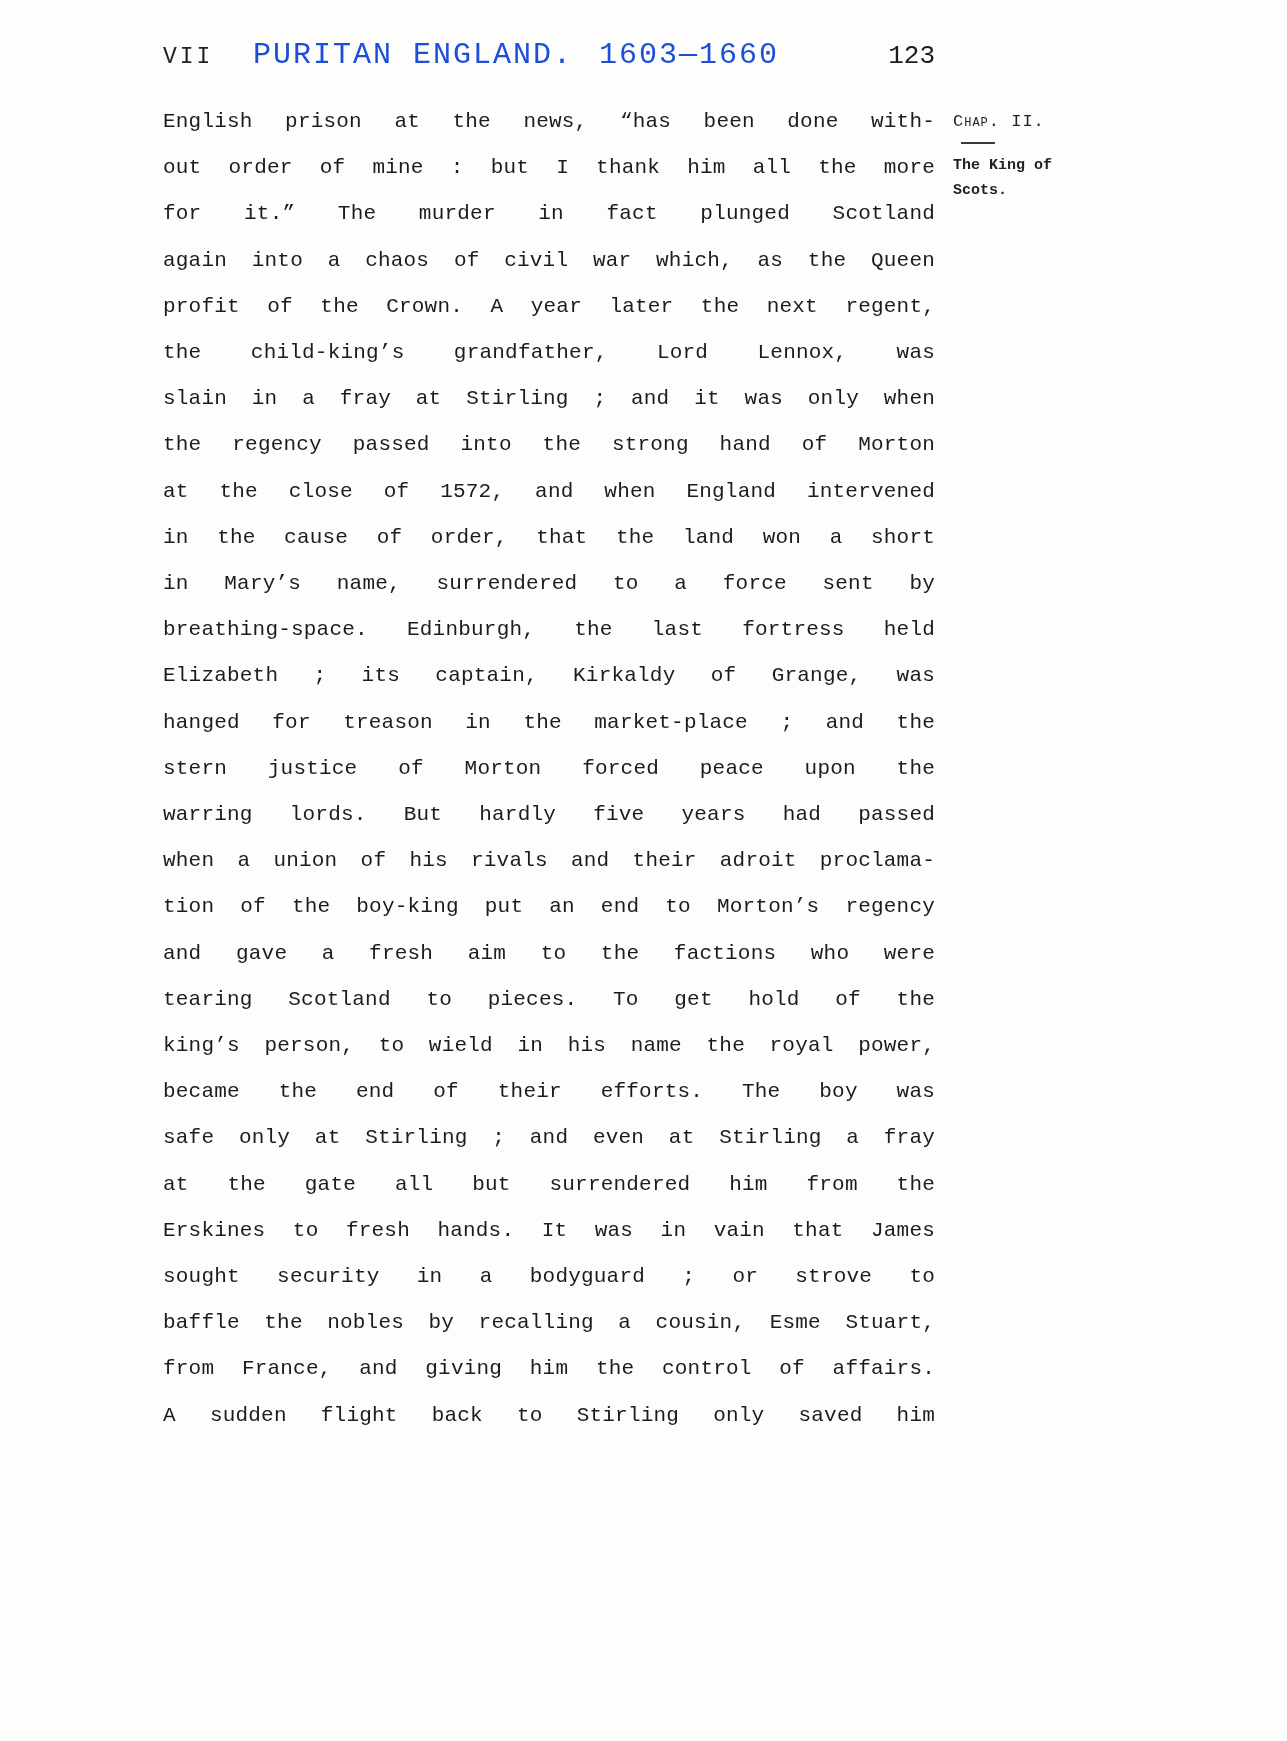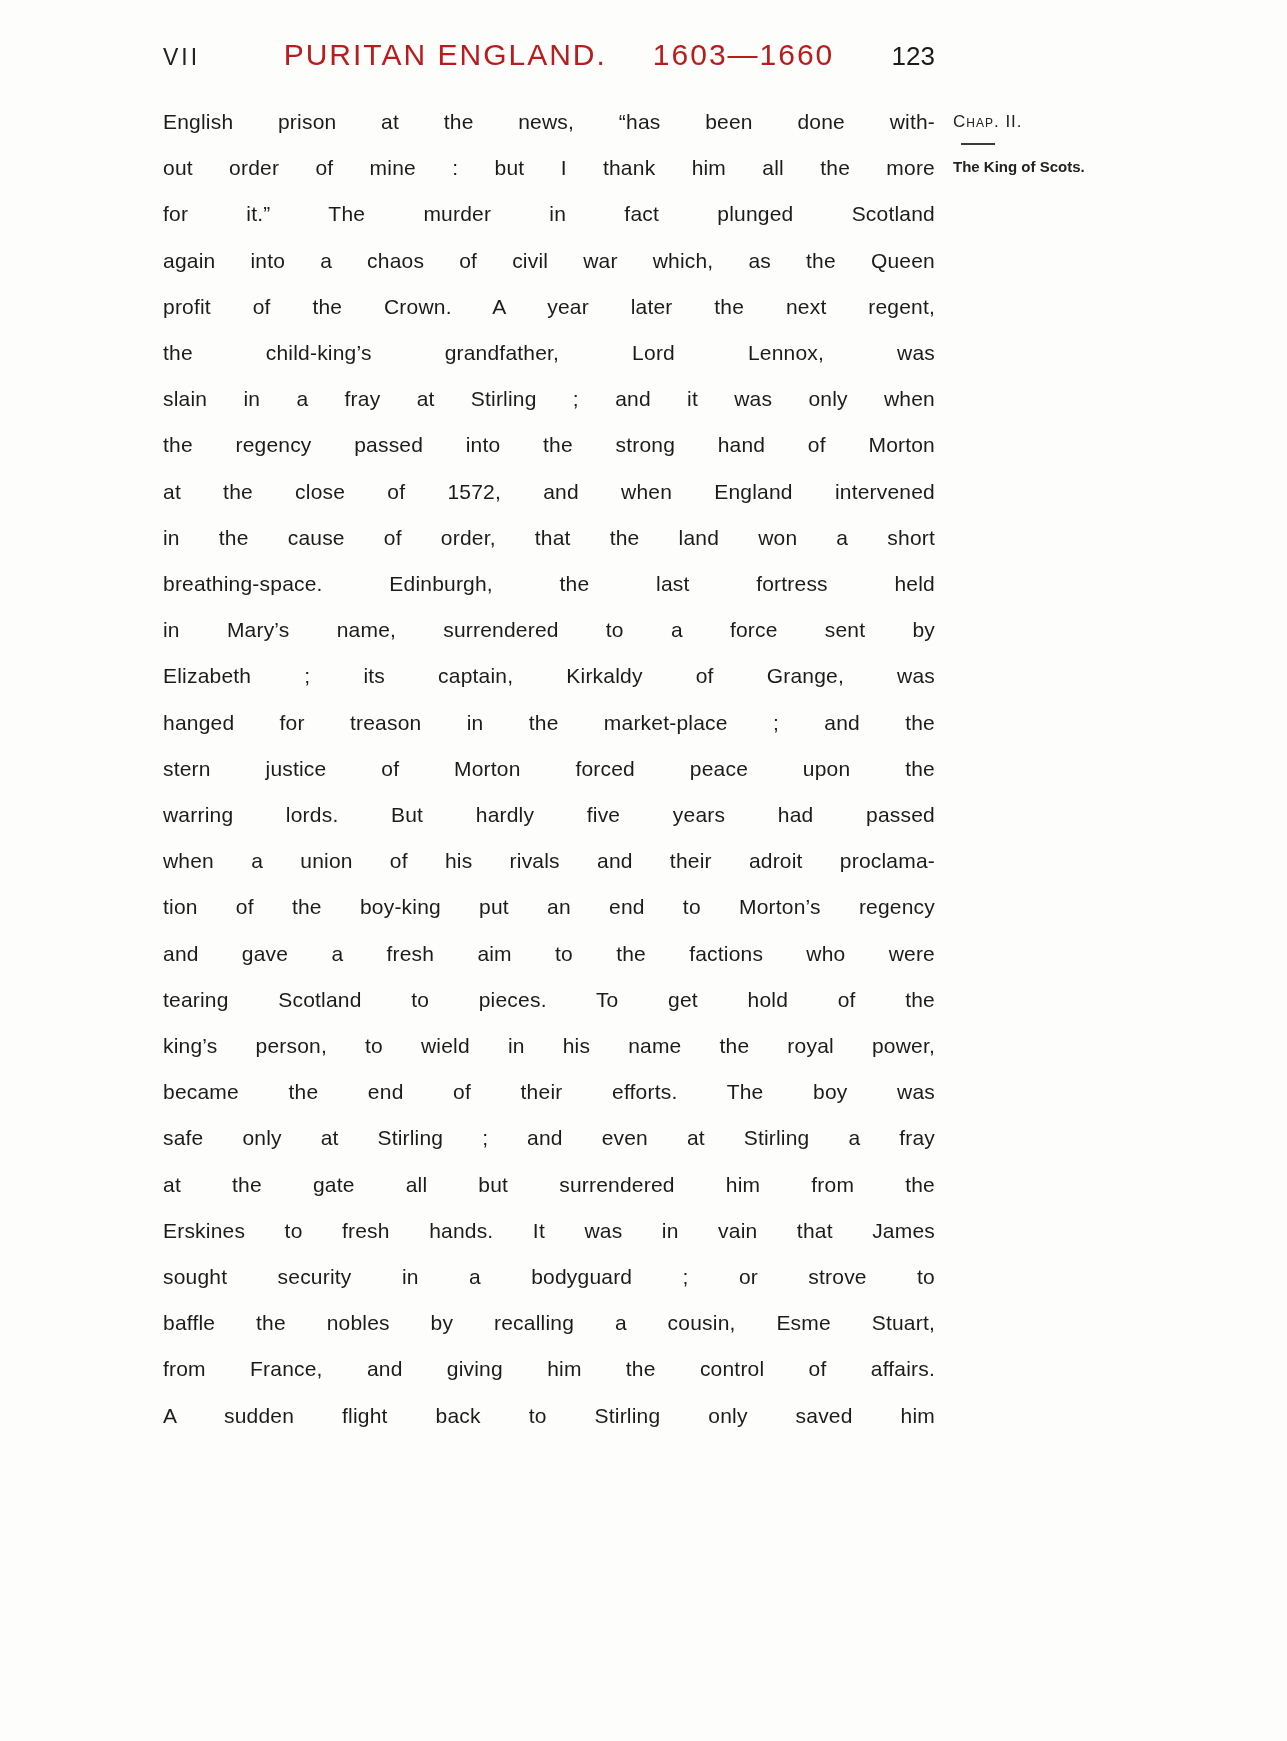--- a/index.html
+++ b/index.html
@@ -3,47 +3,46 @@
 <meta charset="utf-8">
 <style>
   * { margin: 0; padding: 0; box-sizing: border-box; }
   html, body { background: #ffffff; }
   .page {
     position: relative;
     width: 1287px;
     height: 1741px;
     background: #fdfdfb;
     color: #1e1e1e;
-    font-family: Liberation Sans, sans-serif;
+    font-family: Liberation Mono, monospace;
     overflow: hidden;
   }
 
   
   .running-header {
     position: absolute;
     top: 38px;
     left: 163px;
     width: 772px;
     display: grid;
     grid-template-columns: 90px 1fr 70px;
     align-items: baseline;
   }
   .chapter-number {
     font-size: 23px;
     letter-spacing: 3px;
     color: #222;
   }
   .running-title-group {
     display: flex;
-    justify-content: center;
-    gap: 46px;
+    gap: 26px;
     font-size: 30px;
     letter-spacing: 2px;
     white-space: nowrap;
-    color: #b91c1c;
+    color: #1d4ed8;
   }
   .page-number {
     font-size: 26px;
     text-align: right;
     color: #1b1b1b;
   }
 
   
   .body-text {
     position: absolute;
@@ -105,22 +104,22 @@
       <div class="text-line">English prison at the news, “has been done with-</div>
       <div class="text-line">out order of mine : but I thank him all the more</div>
       <div class="text-line">for it.” The murder in fact plunged Scotland</div>
       <div class="text-line">again into a chaos of civil war which, as the Queen</div>
       <div class="text-line">profit of the Crown. A year later the next regent,</div>
       <div class="text-line">the child-king’s grandfather, Lord Lennox, was</div>
       <div class="text-line">slain in a fray at Stirling ; and it was only when</div>
       <div class="text-line">the regency passed into the strong hand of Morton</div>
       <div class="text-line">at the close of 1572, and when England intervened</div>
       <div class="text-line">in the cause of order, that the land won a short</div>
+      <div class="text-line">in Mary’s name, surrendered to a force sent by</div>
       <div class="text-line">breathing-space. Edinburgh, the last fortress held</div>
-      <div class="text-line">in Mary’s name, surrendered to a force sent by</div>
       <div class="text-line">Elizabeth ; its captain, Kirkaldy of Grange, was</div>
       <div class="text-line">hanged for treason in the market-place ; and the</div>
       <div class="text-line">stern justice of Morton forced peace upon the</div>
       <div class="text-line">warring lords. But hardly five years had passed</div>
       <div class="text-line">when a union of his rivals and their adroit proclama-</div>
       <div class="text-line">tion of the boy-king put an end to Morton’s regency</div>
       <div class="text-line">and gave a fresh aim to the factions who were</div>
       <div class="text-line">tearing Scotland to pieces. To get hold of the</div>
       <div class="text-line">king’s person, to wield in his name the royal power,</div>
       <div class="text-line">became the end of their efforts. The boy was</div>

